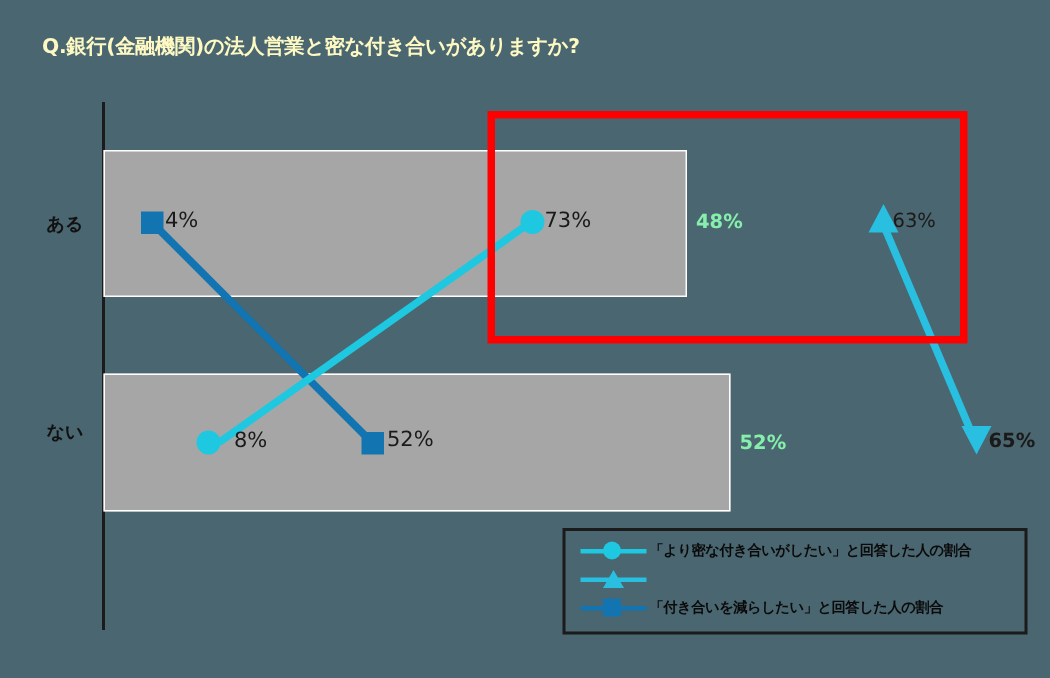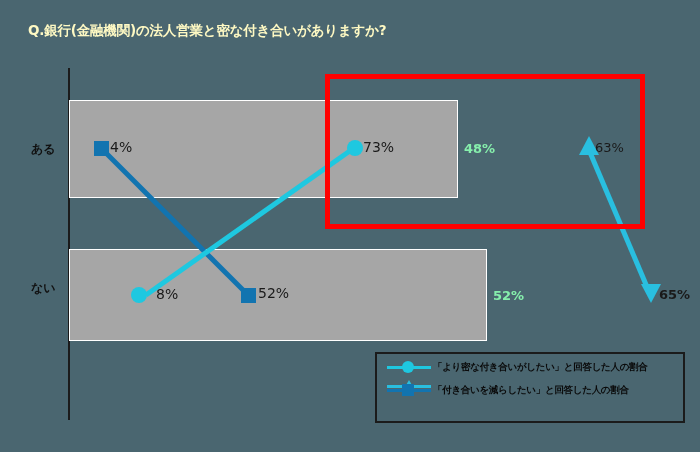--- a/index.html
+++ b/index.html
@@ -123,21 +123,21 @@
   }
   .legend-row {
     position: absolute;
     left: 8px;
     height: 20px;
     display: flex;
     align-items: center;
   }
   .legend-row-0 { top: 3px; }
   .legend-row-1 { top: 22px; }
-  .legend-row-2 { top: 26px; }
+  .legend-row-2 { top: 41px; }
   .legend-sym {
     width: 48px;
     height: 20px;
     position: relative;
     flex: none;
   }
   .legend-sym .lline {
     position: absolute;
     left: 2px;
     top: 9px;

